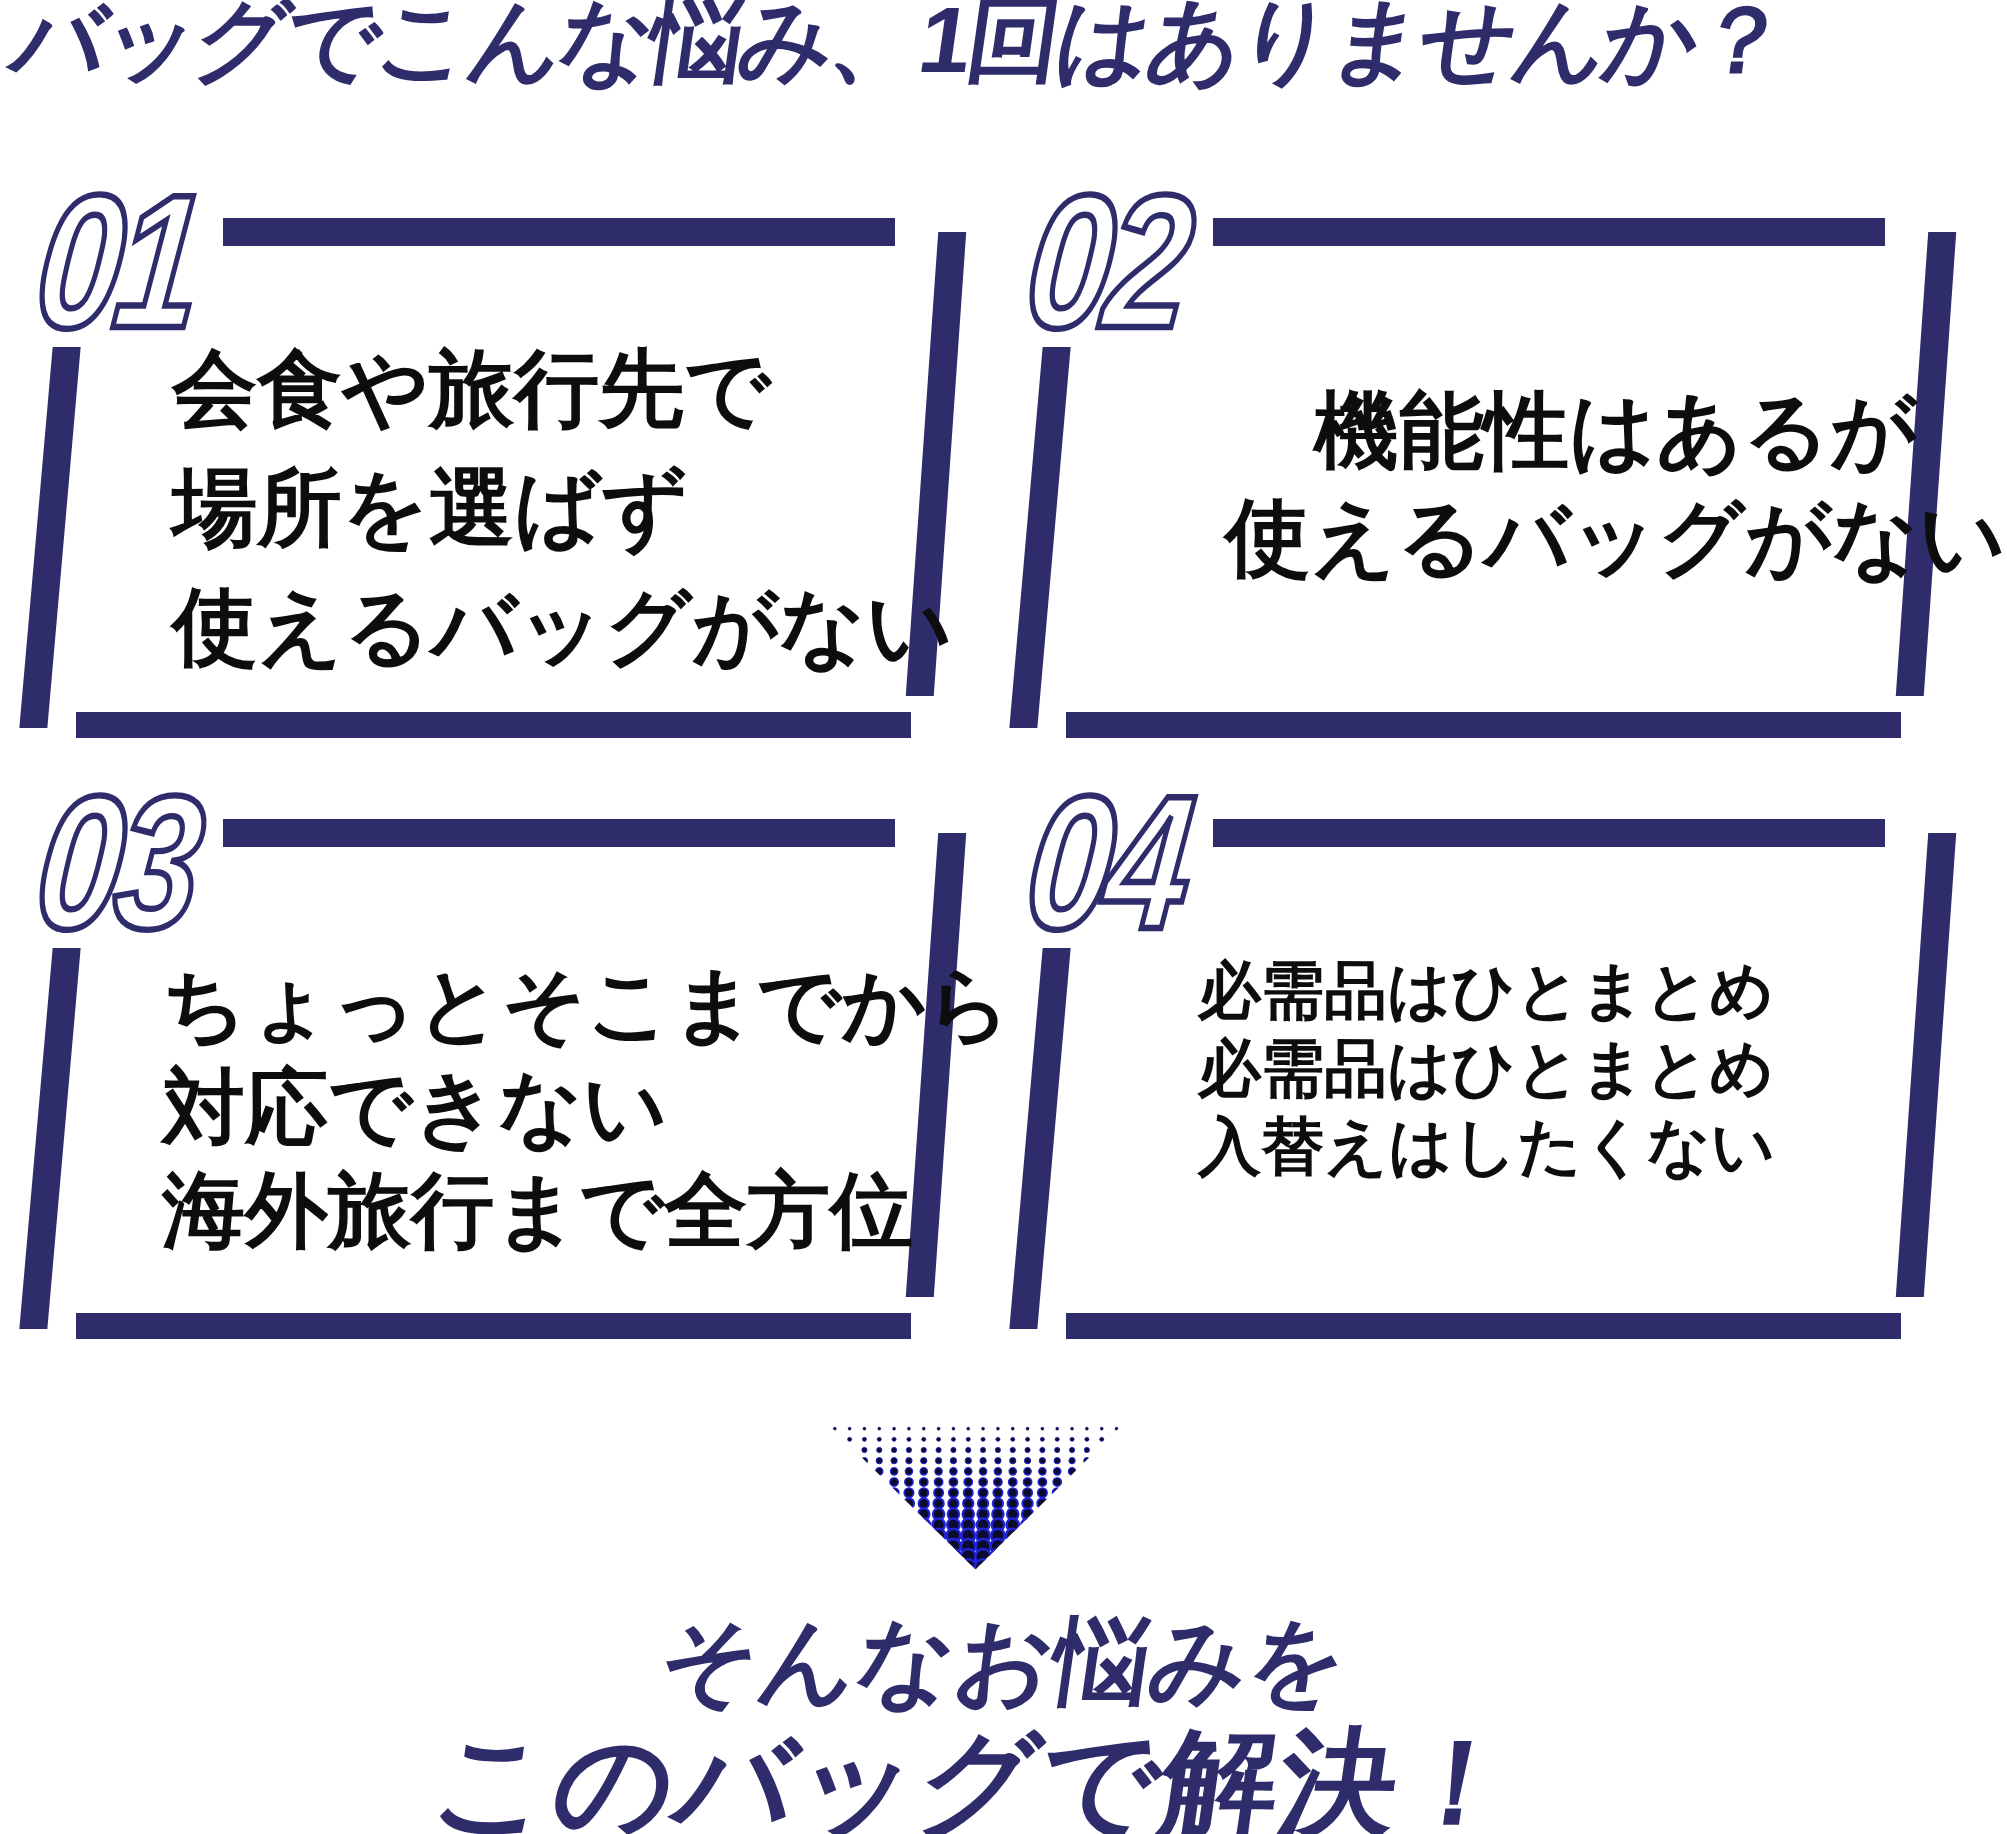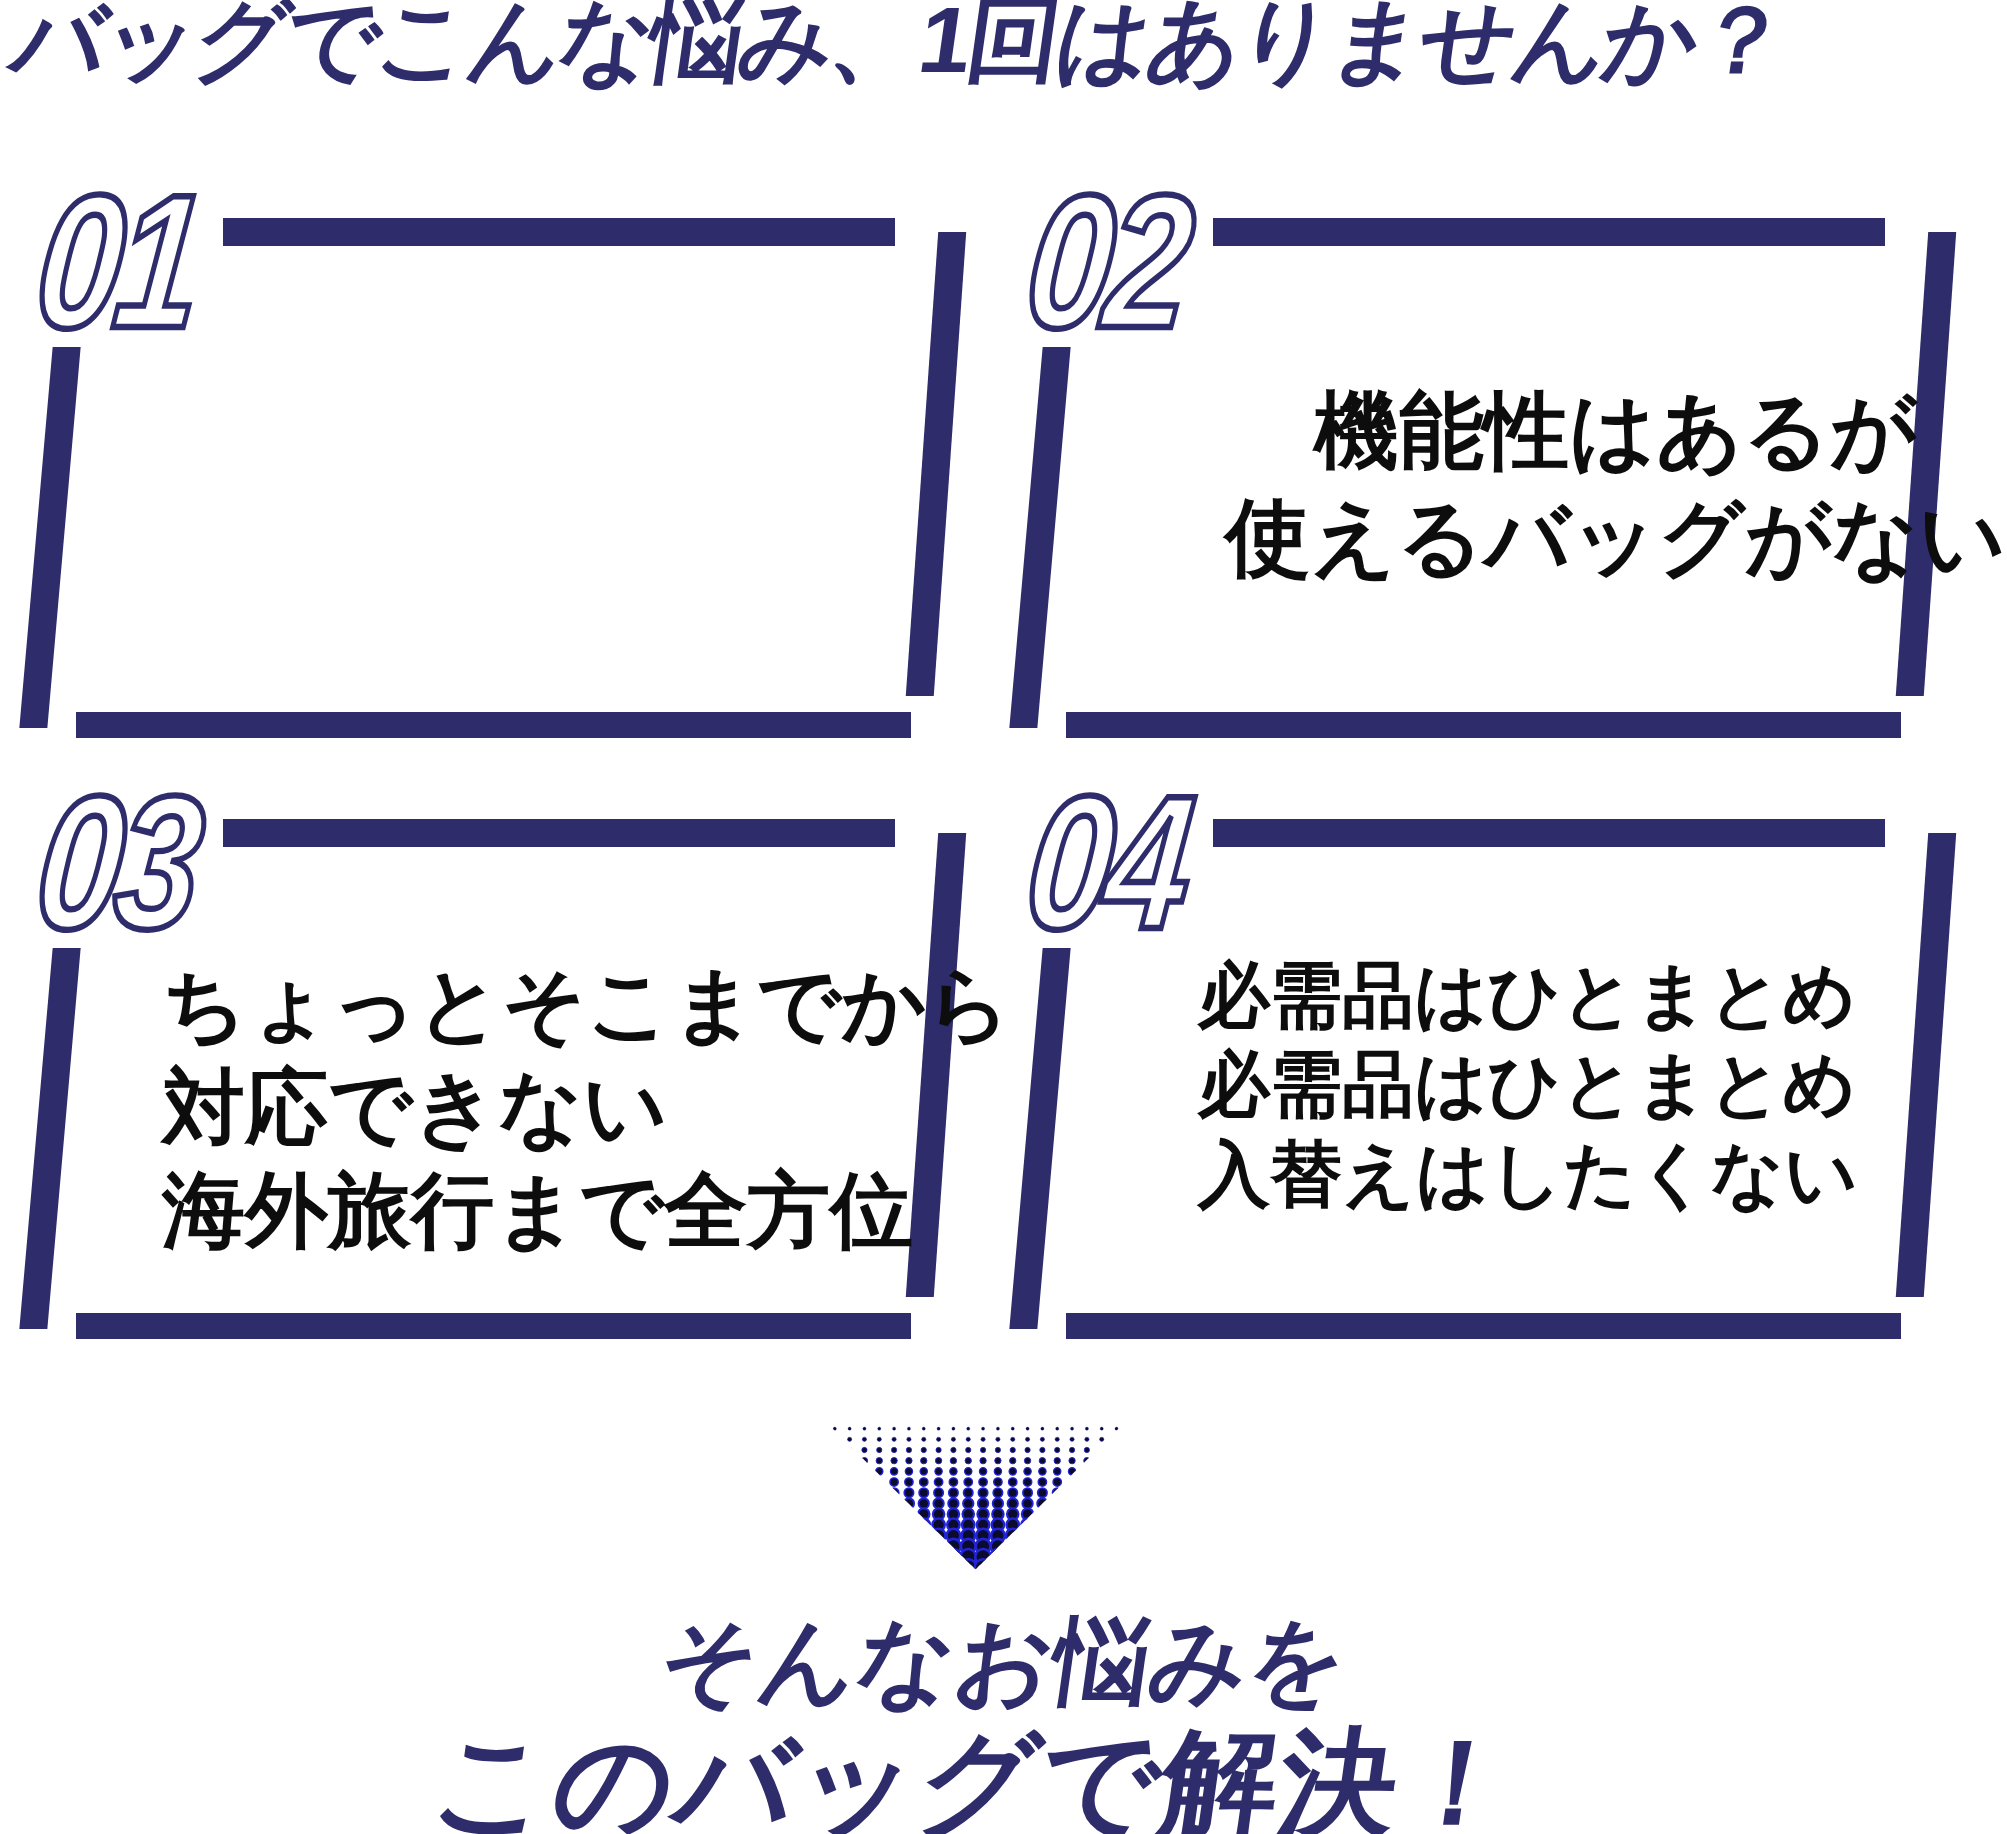--- a/index.html
+++ b/index.html
@@ -37,21 +37,21 @@
     font-size:190px;line-height:1;font-weight:bold;font-style:italic;
     color:#ffffff;letter-spacing:-8px;
     -webkit-text-stroke:6.4px var(--navy);
     transform:skewX(-6deg) scaleX(.8);transform-origin:left top;
   }
   .ptext{position:absolute;font-weight:bold;color:var(--ink);}
   .pline{white-space:nowrap;}
   .b1 .ptext{left:160px;top:209px;font-size:85px;line-height:1.40;}
   .b2 .ptext{left:223px;top:257px;font-size:85px;line-height:1.26;text-align:center;}
   .b3 .ptext{left:150px;top:233px;font-size:83px;line-height:1.24;}
-  .b4 .ptext{left:196px;top:230px;font-size:72px;line-height:1.24;}
+  .b4 .ptext{left:196px;top:230px;font-size:63px;line-height:1.24;}
   
   .arrow{position:absolute;left:828px;top:1424px;width:295px;height:148px;}
   .arrow svg{display:block;width:100%;height:100%;}
   
   .concl{
     position:absolute;left:0;width:100%;text-align:center;
     font-weight:bold;color:var(--navy);white-space:nowrap;
   }
   .concl.l1{top:1598px;font-size:96px;transform:skewX(-8deg);}
   .concl.l2{top:1705px;font-size:117px;letter-spacing:1.6px;transform:translateX(-28px) skewX(-8deg);}
@@ -62,20 +62,25 @@
 <div class="page">
 
   <h1 class="headline">バッグでこんな悩み、1回はありませんか？</h1>
 
   <section class="pbox b1">
     <span class="num">01</span>
     <i class="bar t"></i>
     <i class="bar r"></i>
     <i class="bar b"></i>
     <i class="bar l"></i>
+    <div class="ptext">
+      <div class="pline">会食や旅行先で</div>
+      <div class="pline">場所を選ばず</div>
+      <div class="pline">使えるバッグがない</div>
+    </div>
   </section>
 
   <section class="pbox b2">
     <span class="num">02</span>
     <i class="bar t"></i>
     <i class="bar r"></i>
     <i class="bar b"></i>
     <i class="bar l"></i>
     <div class="ptext">
       <div class="pline">機能性はあるが</div>

